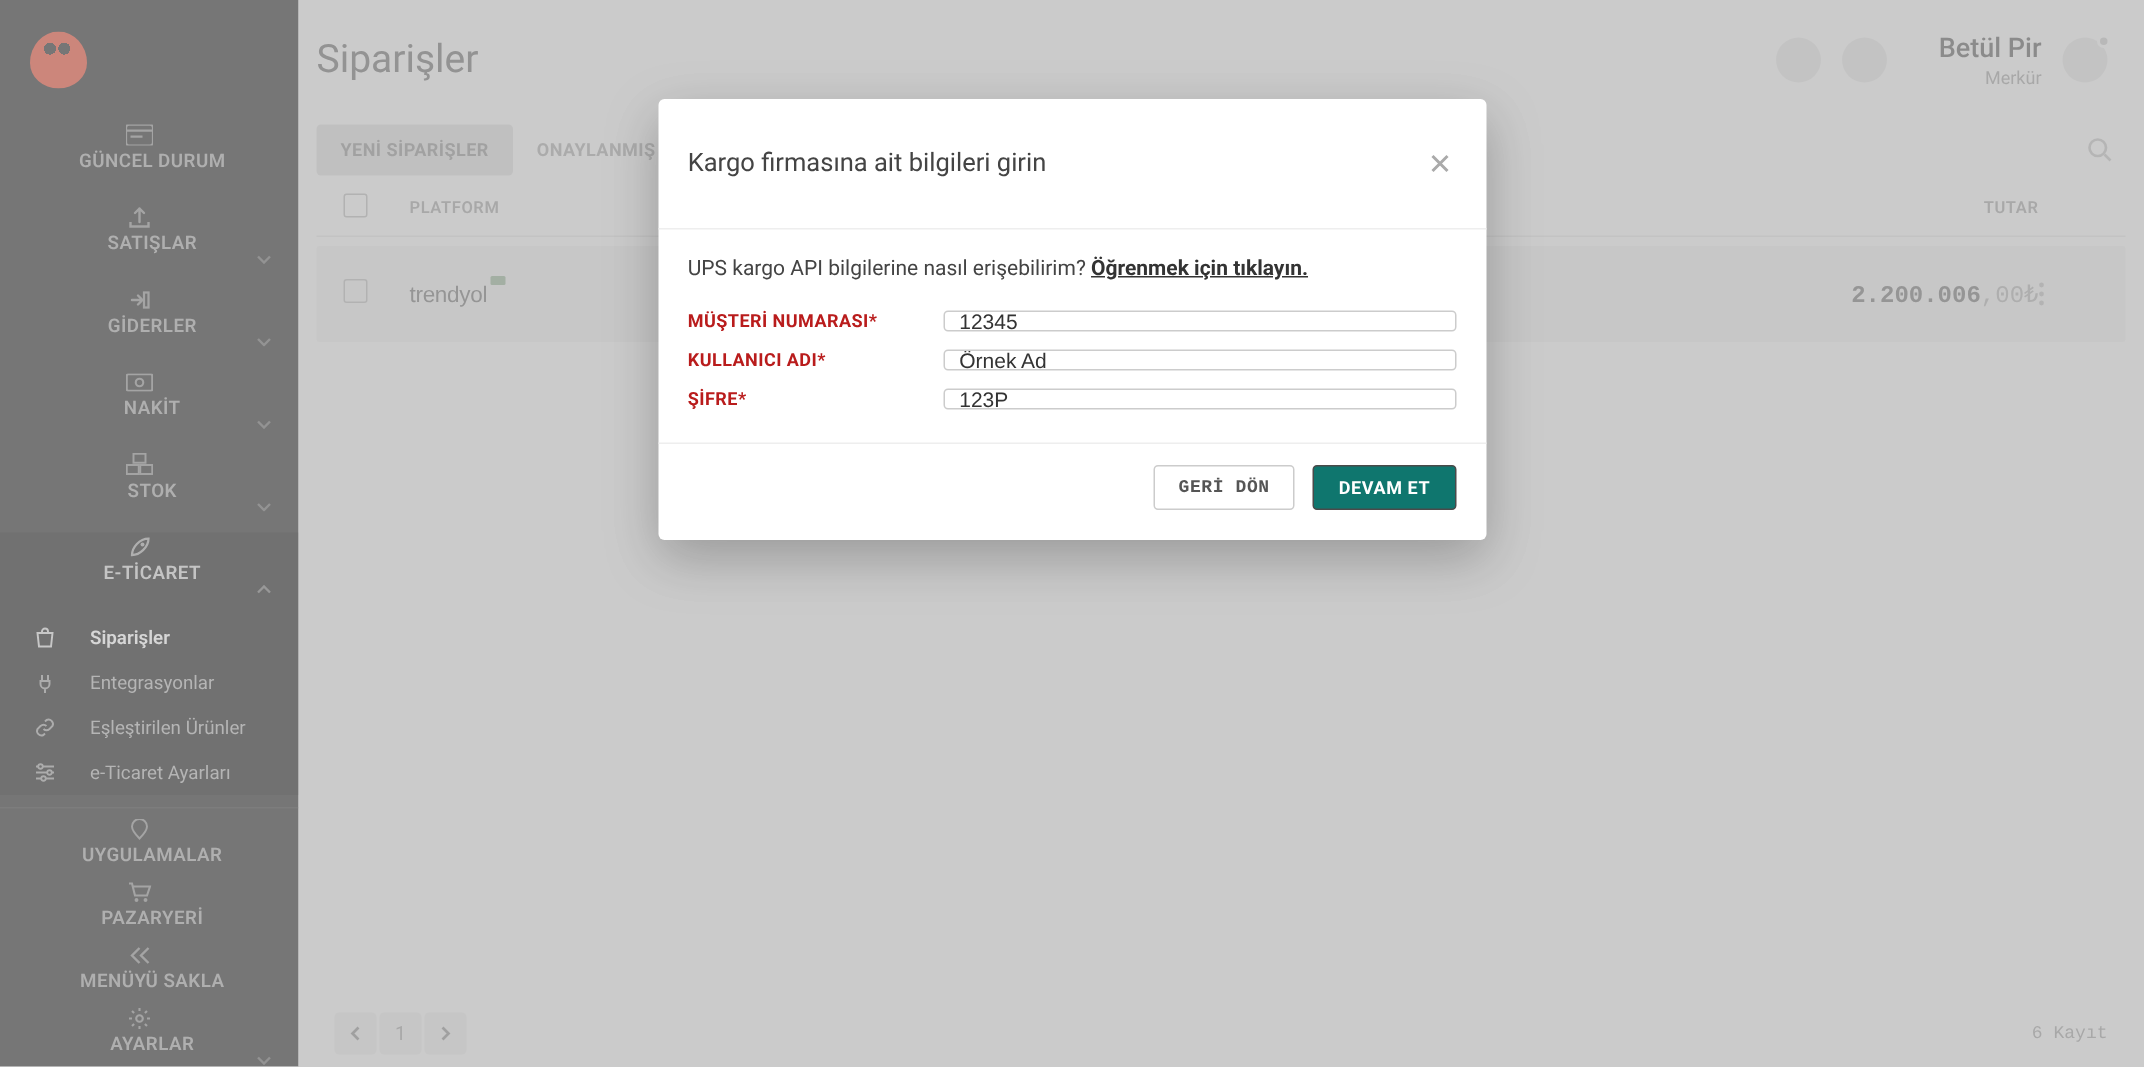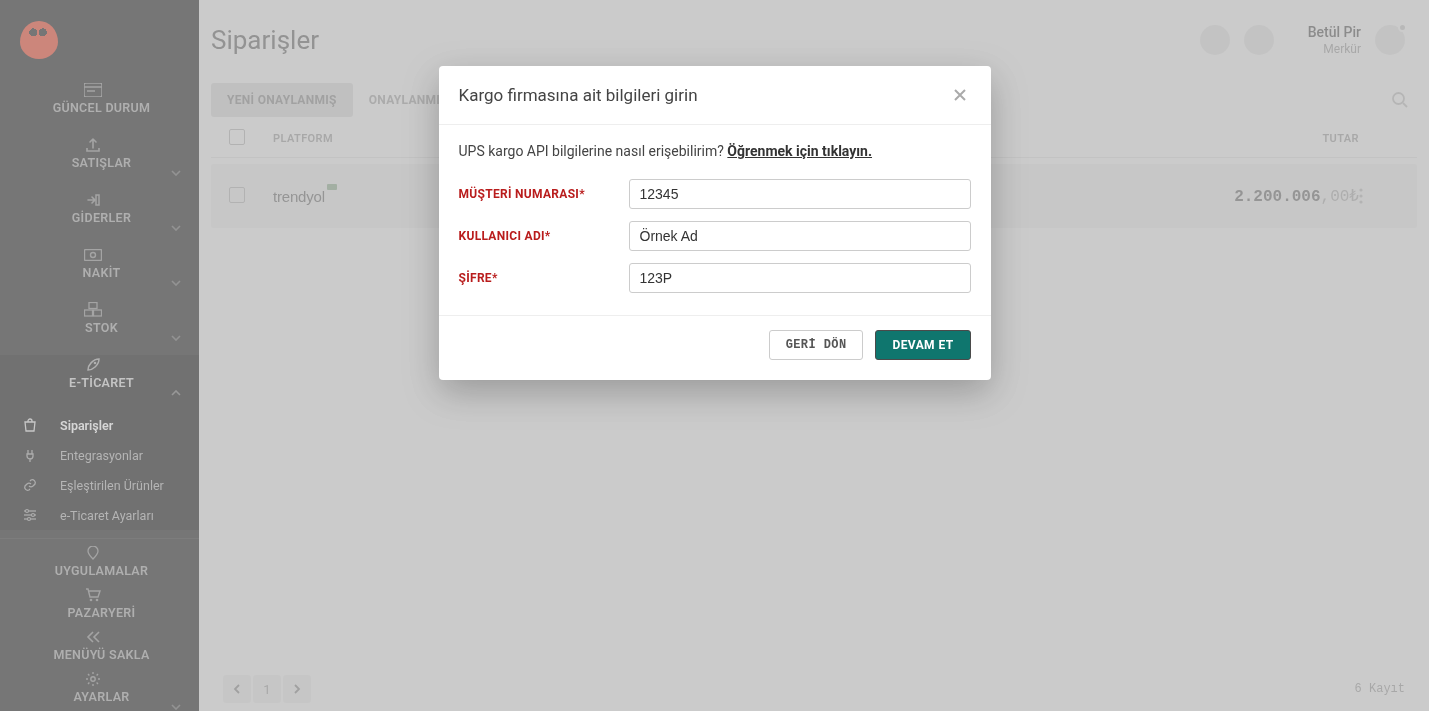--- a/index.html
+++ b/index.html
@@ -110,21 +110,21 @@
     margin-left: auto;
     display: flex;
     align-items: center;
   }
   .top-circle {
     width: 30px; height: 30px; border-radius: 50%;
     background: #d6d6d6;
     margin-right: 14px;
   }
   .user-block { text-align: right; margin-left: 20px; }
-  .user-name { color: #5a5a5a; font-weight: 500; font-size: 14px; }
+  .user-name { color: #5a5a5a; font-weight: 500; font-size: 18px; }
   .user-company { color: #999; font-size: 12px; margin-top: 2px; }
   .avatar-wrap { position: relative; margin-left: 14px; }
   .avatar {
     width: 30px; height: 30px; border-radius: 50%;
     background: #d6d6d6;
   }
   .avatar-dot { position: absolute; top: -2px; right: -2px; width: 9px; height: 9px; border-radius: 50%; background: #bdbdbd; border: 2px solid #e7e7e7; }
 
   
   .tabs-row {
@@ -252,33 +252,33 @@
     width: 552px;
     background: #fff;
     border-radius: 4px;
     box-shadow: 0 12px 36px rgba(0,0,0,.25);
     display:flex;
     flex-direction:column;
     height: fit-content;
   }
   .modal-head {
     display:flex;align-items:center;
-    padding: 18px 20px;
+    padding: 32px 20px;
     border-bottom:1px solid #eee;
   }
   .modal-title { font-size:17px; color:#444; }
   .modal-close { margin-left:auto; color:#aaa; font-size:20px; line-height:1; cursor:pointer; padding:4px; }
   .modal-body { padding: 18px 20px 22px 20px; }
   .api-line { color:#444; font-size:14px; margin-bottom: 20px; }
   .api-link { color:#333; font-weight:700; text-decoration: underline; cursor:pointer; }
   .field-row { display:flex; align-items:center; margin-bottom: 12px; }
   .field-label { width: 170px; font-size:12px; font-weight:700; color:#b91c1c; letter-spacing:.3px; }
   .field-input {
     flex:1;
-    height: 30px;
+    height: 14px;
     border:1px solid #ccc;
     border-radius:3px;
     padding: 0 10px;
     font-size:14px;
     color:#333;
   }
   .modal-foot {
     border-top:1px solid #eee;
     padding: 14px 20px 20px 20px;
     display:flex; justify-content:flex-end; gap:12px;
@@ -487,21 +487,21 @@
           <div class="user-company">Merkür</div>
         </div>
         <div class="avatar-wrap">
           <div class="avatar"></div>
           <div class="avatar-dot"></div>
         </div>
       </div>
     </div>
 
     <div class="tabs-row">
-      <div class="tab active">YENİ ONAYLANMIŞ</div>
+      <div class="tab active">YENİ SİPARİŞLER</div>
       <div class="tab">ONAYLANMIŞ</div>
       <div class="tab">KAR</div>
       <div class="search-btn">
         <svg width="18" height="18" viewBox="0 0 18 18">
             <circle cx="7.5" cy="7.5" r="5.5" fill="none" stroke="#888" stroke-width="1.8"></circle>
             <line x1="12" y1="12" x2="16" y2="16" stroke="#888" stroke-width="1.8"></line>
           </svg>
       </div>
     </div>
 

